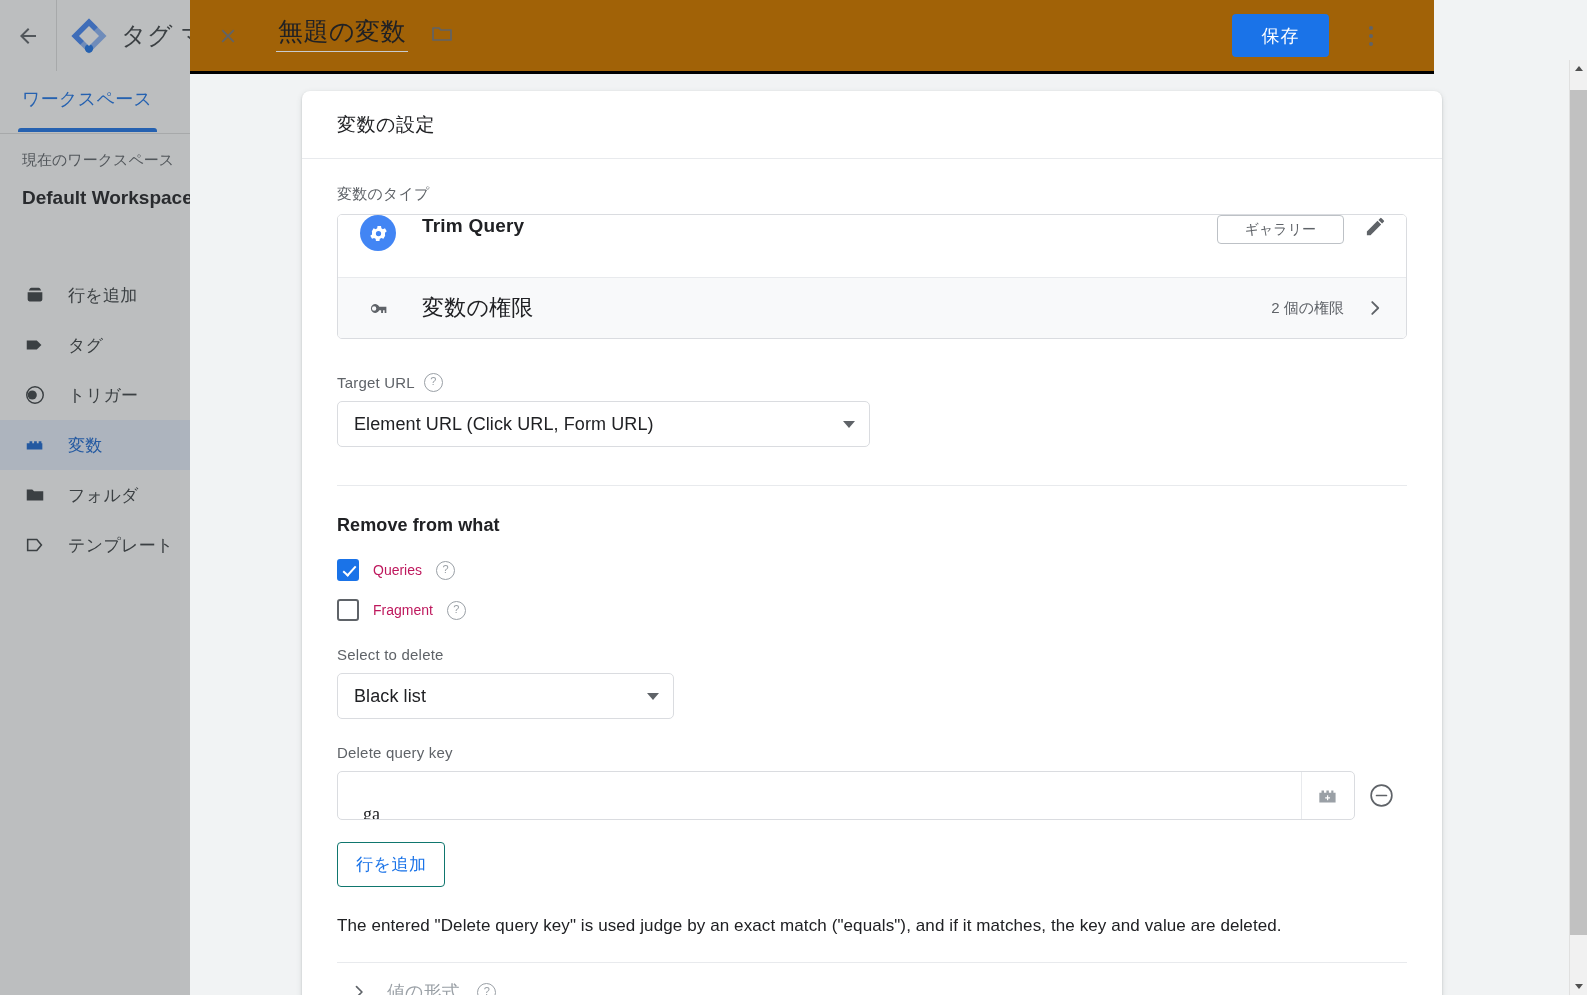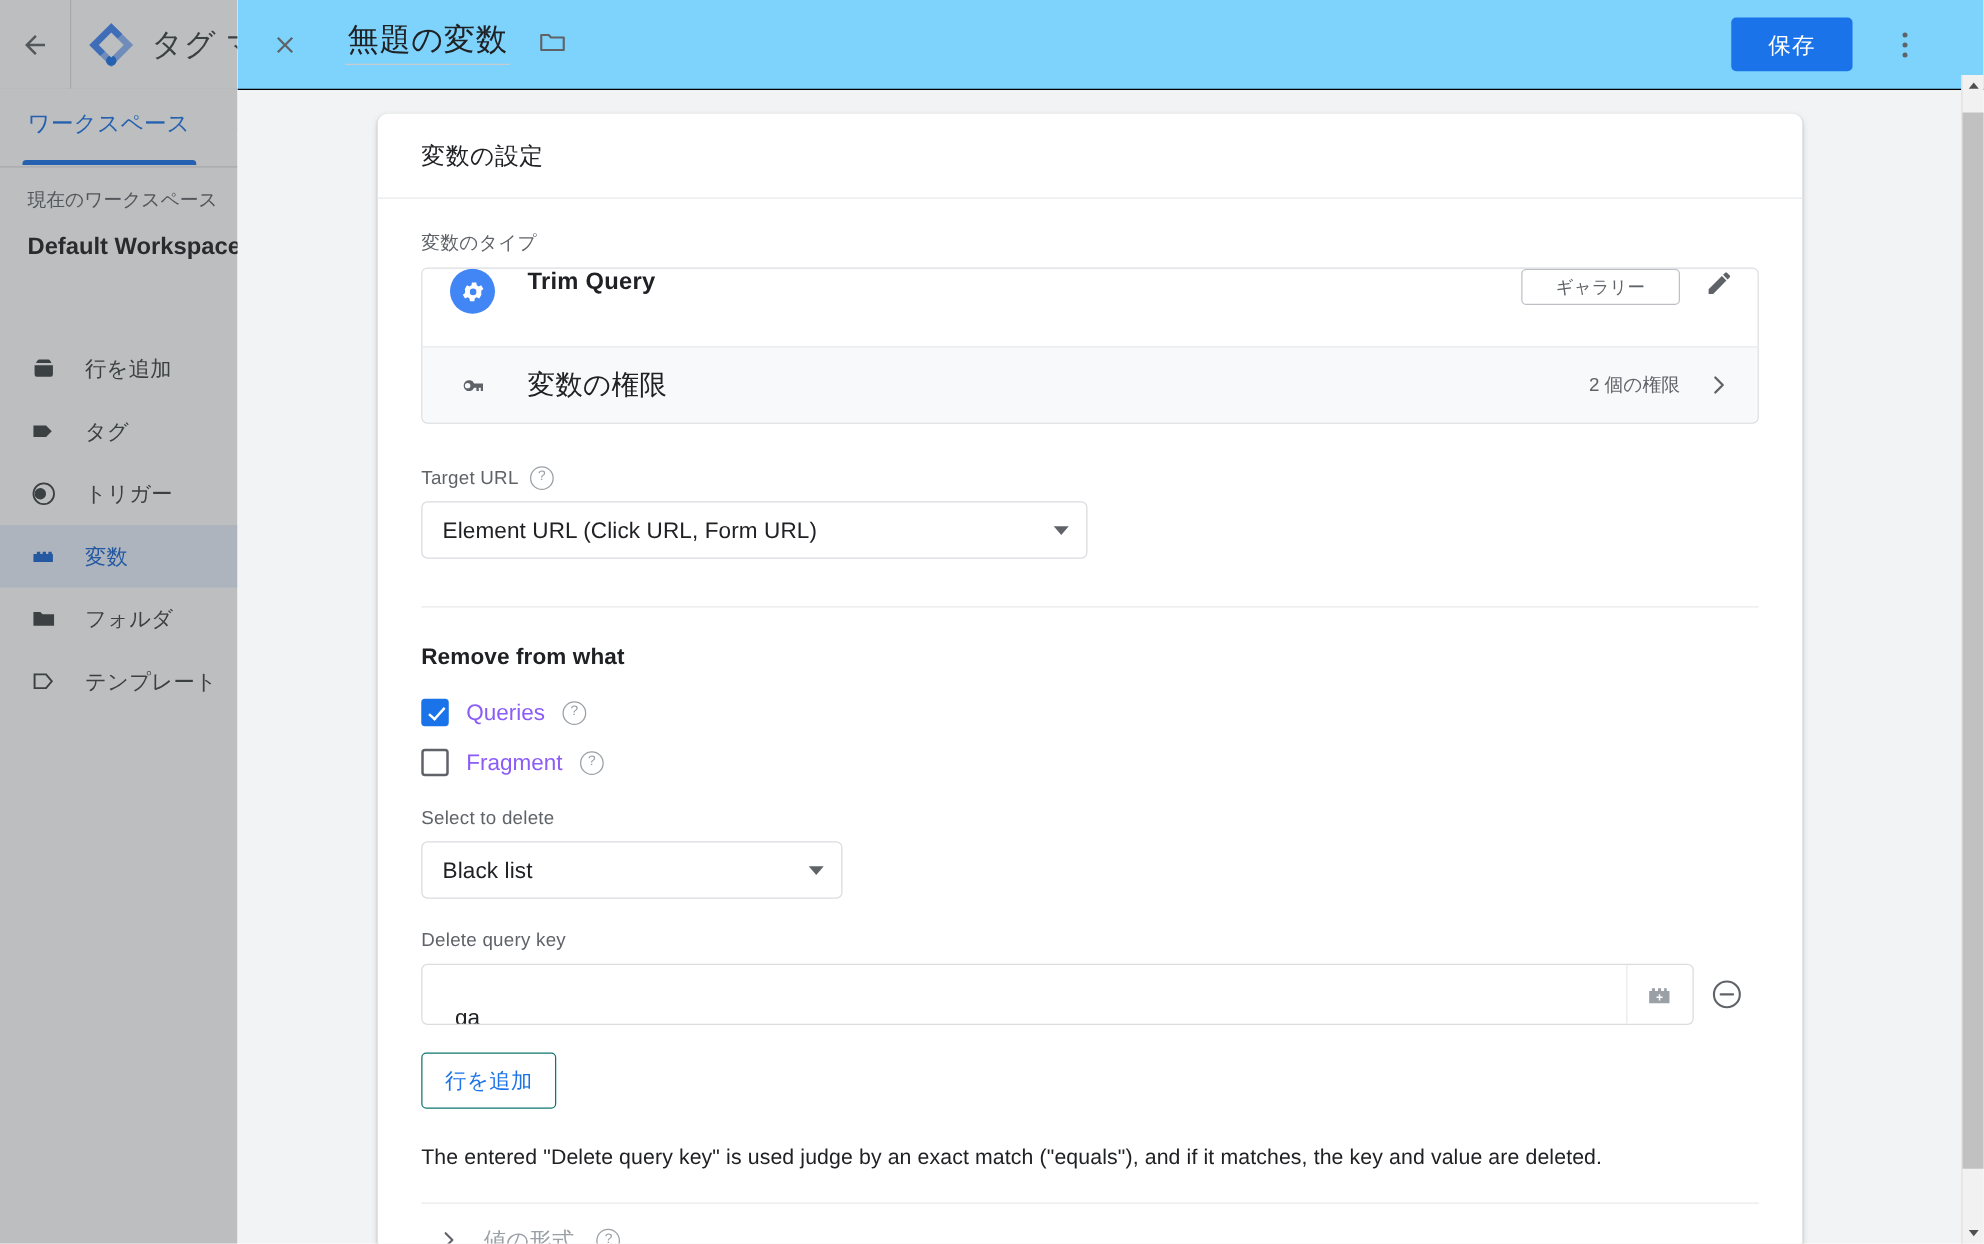--- a/index.html
+++ b/index.html
@@ -34,21 +34,21 @@
   .nav-item .nav-lbl{font-size:17px;color:#3c4043;letter-spacing:.3px;}
   .nav-item.active{background:#e8f0fe;}
   .nav-item.active .nav-lbl{color:#1967d2;}
   .nav-item.active .nav-ico{color:#1967d2;}
 
   
   .scrim{position:absolute;left:0;top:0;width:190px;height:995px;background:rgba(60,64,67,.34);z-index:30;}
 
   
   .editor{position:absolute;left:190px;top:0;width:1397px;height:995px;background:#f1f3f4;z-index:40;overflow:hidden;}
-  .editor-header{position:absolute;left:0;top:0;width:1397px;height:71px;background:#7dd3fc;border-bottom:1px solid #000000;}
+  .editor-header{position:absolute;left:0;top:0;width:1244px;height:71px;background:#a16207;border-bottom:3px solid #000000;}
   .close-btn{position:absolute;left:22px;top:20px;width:32px;height:32px;display:flex;align-items:center;justify-content:center;color:#5f6368;}
   .title-wrap{position:absolute;left:86px;top:15px;display:flex;align-items:center;}
   .var-title{font-size:25px;color:#202124;padding:0 2px 3px 2px;border-bottom:1px solid #c8cbcf;letter-spacing:.5px;}
   .folder-btn{margin-left:21px;width:26px;height:26px;display:flex;align-items:center;justify-content:center;color:#5f6368;}
   .save-btn{position:absolute;right:105px;top:14px;width:97px;height:43px;background:#1a73e8;color:#fff;border:none;border-radius:4px;font-size:18px;font-family:"Liberation Sans",sans-serif;cursor:pointer;letter-spacing:1px;}
   .kebab{position:absolute;right:48px;top:21px;width:30px;height:30px;display:flex;flex-direction:column;align-items:center;justify-content:center;gap:4px;}
   .kebab i{display:block;width:4px;height:4px;border-radius:50%;background:#5f6368;}
 
   
   .card{position:absolute;left:112px;top:91px;width:1140px;min-height:910px;background:#fff;border-radius:8px;box-shadow:0 1px 2px rgba(60,64,67,.25),0 2px 6px rgba(60,64,67,.12);}
@@ -80,25 +80,25 @@
   .caret{margin-left:auto;width:0;height:0;border-left:6px solid transparent;border-right:6px solid transparent;border-top:7px solid #5f6368;}
 
   .sec-divider{height:1px;background:#e8eaed;margin:38px 0 0 0;}
 
   .group-title{font-size:18px;color:#202124;font-weight:bold;margin:29px 0 14px 0;letter-spacing:.1px;}
 
   .cb-row{display:flex;align-items:center;height:40px;gap:14px;}
   .cb{width:22px;height:22px;border-radius:3px;border:2px solid #5f6368;box-sizing:border-box;flex:none;}
   .cb.on{background:#1a73e8;border-color:#1a73e8;position:relative;}
   .cb.on::after{content:"";position:absolute;left:7px;top:2px;width:5px;height:11px;border:solid #fff;border-width:0 2.5px 2.5px 0;transform:rotate(42deg);}
-  .cb-lbl{font-size:18px;color:#8b5cf6;}
+  .cb-lbl{font-size:14px;color:#be185d;}
 
   .inp-wrap{display:flex;align-items:center;margin-top:2px;}
   .inp-box{flex:1;height:47px;border:1px solid #dadce0;border-radius:5px;background:#fff;display:flex;align-items:center;overflow:hidden;}
-  .inp-text{flex:1;padding-left:16px;font-size:18px;color:#202124;font-family:Liberation Sans, sans-serif;border:none;outline:none;background:transparent;height:100%;margin-top:37px;}
+  .inp-text{flex:1;padding-left:16px;font-size:18px;color:#202124;font-family:Liberation Serif, serif;border:none;outline:none;background:transparent;height:100%;margin-top:37px;}
   .inp-varbtn{width:52px;height:100%;border-left:1px solid #e8eaed;display:flex;align-items:center;justify-content:center;cursor:pointer;}
   .minus-btn{width:52px;display:flex;align-items:center;justify-content:center;color:#5f6368;}
 
   .addrow-btn{margin-top:22px;height:45px;padding:0 18px;border:1px solid #0f766e;border-radius:4px;background:#fff;color:#1a73e8;font-size:17px;font-family:"Liberation Sans",sans-serif;cursor:pointer;display:inline-flex;align-items:center;letter-spacing:.5px;}
 
   .note{margin-top:29px;font-size:17px;color:#202124;letter-spacing:.1px;}
   .note-divider{height:1px;background:#e8eaed;margin-top:26px;}
 
   .accordion{display:flex;align-items:center;gap:18px;height:58px;padding-left:12px;}
   .acc-chev{color:#5f6368;display:flex;align-items:center;}

